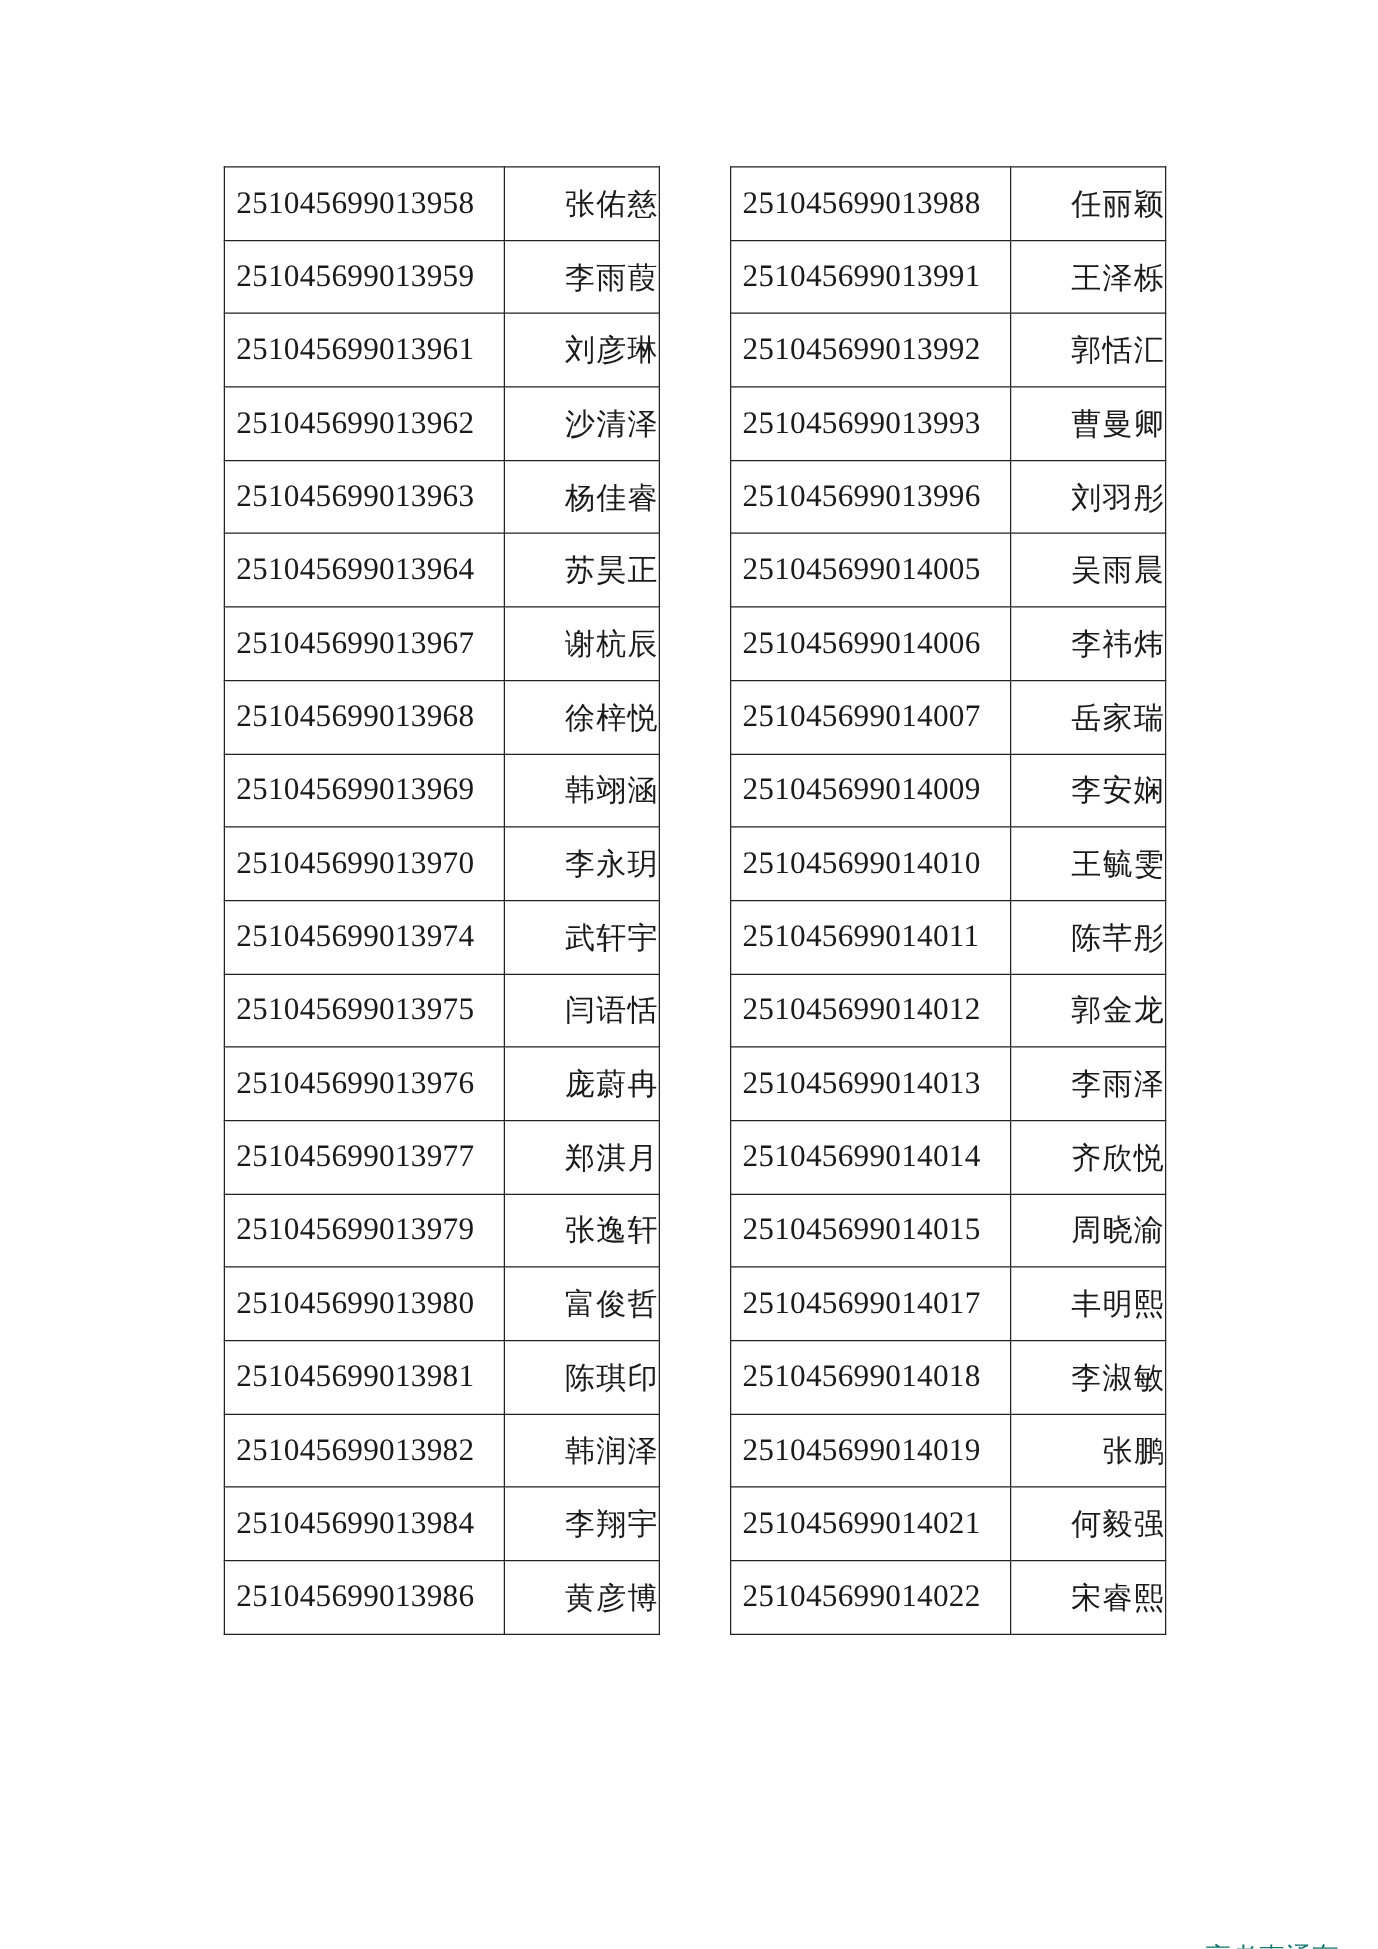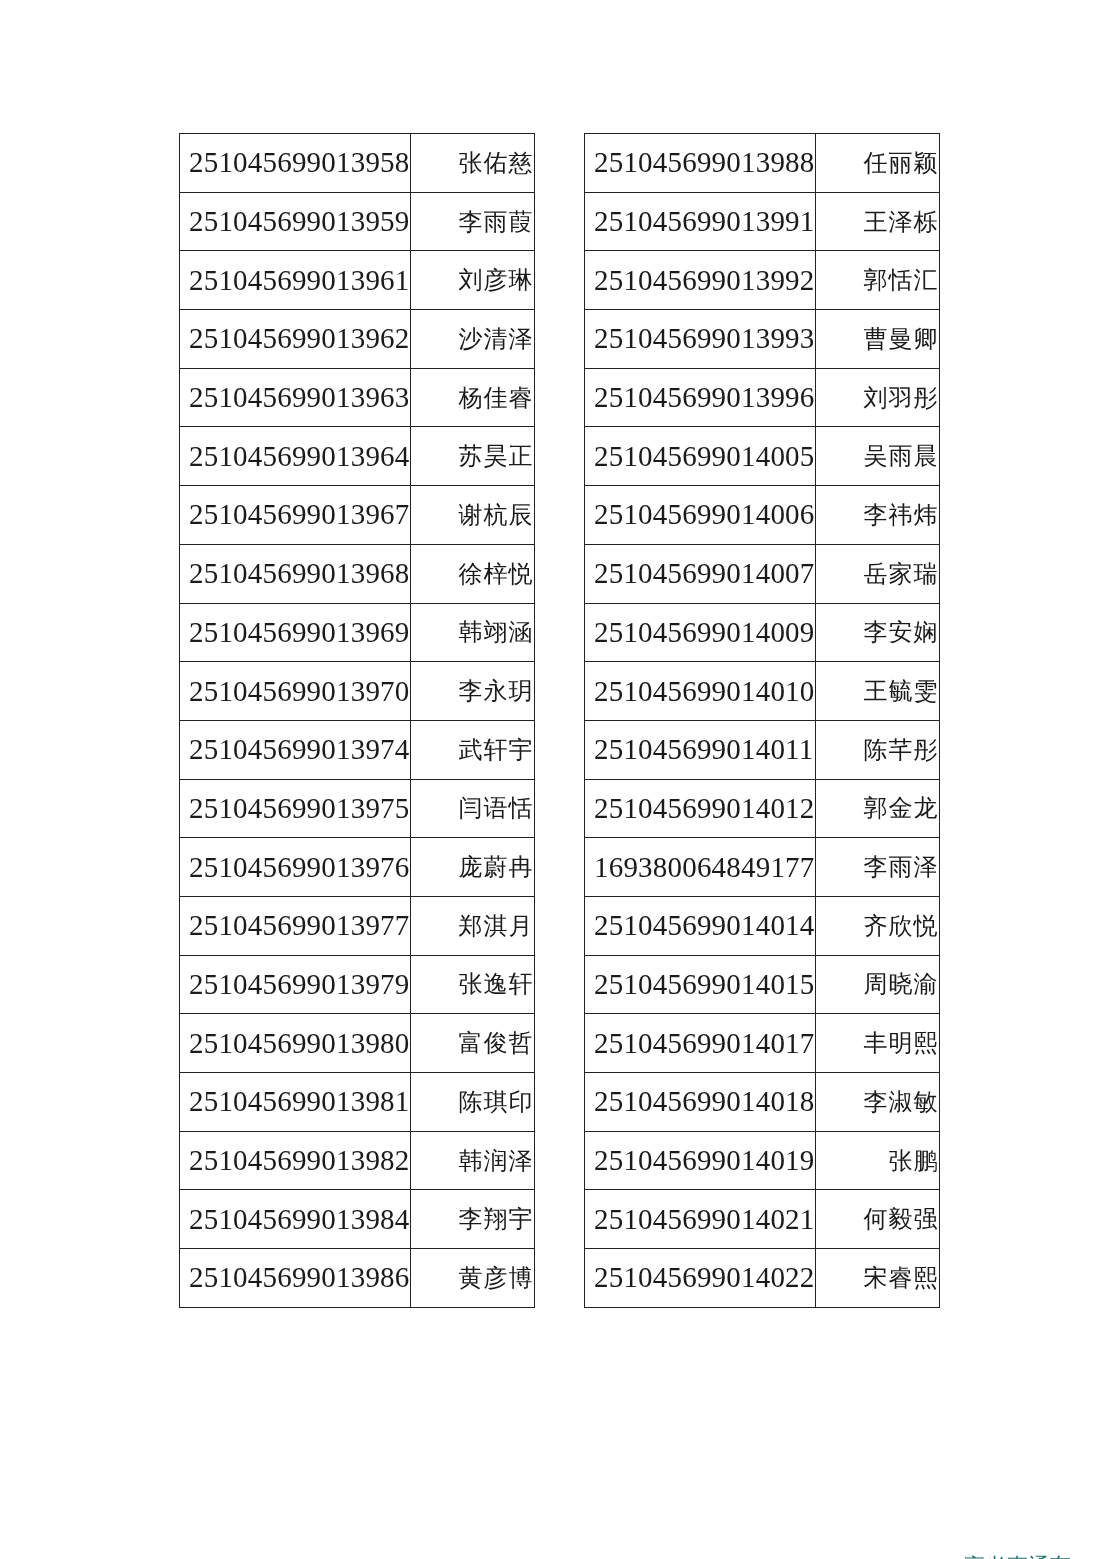--- a/index.html
+++ b/index.html
@@ -18,21 +18,21 @@
       border: 1px solid #222;
       height: 57.7px;
       padding: 0;
       vertical-align: middle;
       white-space: nowrap;
       overflow: hidden;
     }
     .col-id {
       width: 214px;
       font-family: "Liberation Serif", "DejaVu Serif", serif;
-      font-size: 29px;
+      font-size: 25px;
       padding-left: 9px !important;
       text-align: left;
       letter-spacing: 0.2px;
     }
     .col-name {
       width: 123px;
       text-align: right;
       font-family: "DejaVu Sans", "Liberation Sans", sans-serif;
       font-size: 24px;
       letter-spacing: 1px;
@@ -181,21 +181,21 @@
       </tr>
     <tr>
         <td class="col-id">251045699014011</td>
         <td class="col-name">陈芊彤</td>
       </tr>
     <tr>
         <td class="col-id">251045699014012</td>
         <td class="col-name">郭金龙</td>
       </tr>
     <tr>
-        <td class="col-id">169380064849177</td>
+        <td class="col-id">251045699014013</td>
         <td class="col-name">李雨泽</td>
       </tr>
     <tr>
         <td class="col-id">251045699014014</td>
         <td class="col-name">齐欣悦</td>
       </tr>
     <tr>
         <td class="col-id">251045699014015</td>
         <td class="col-name">周晓渝</td>
       </tr>

